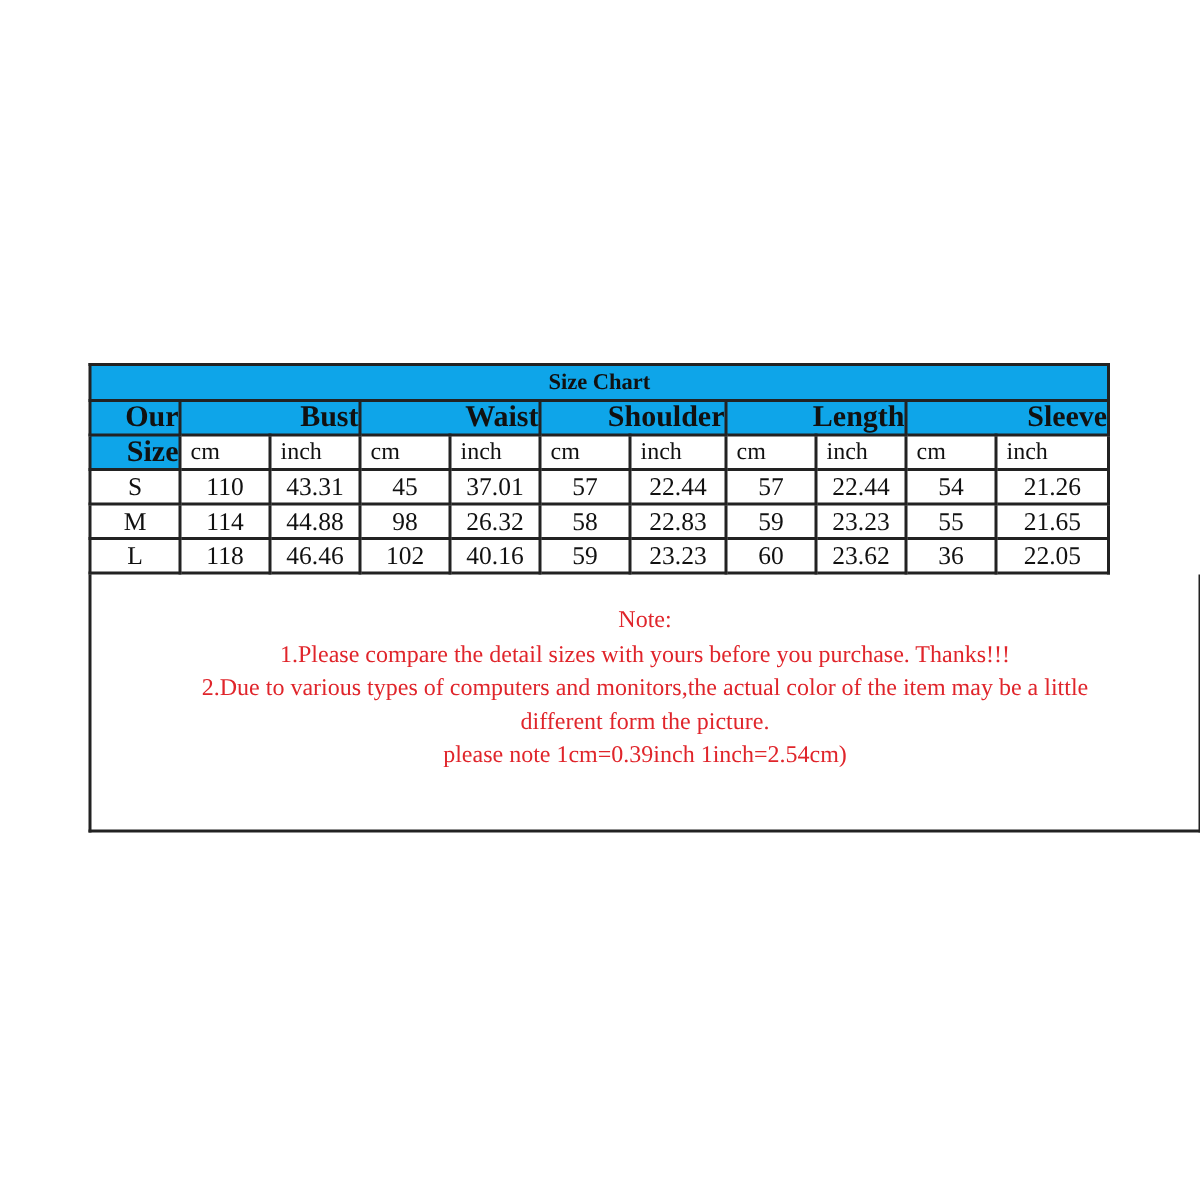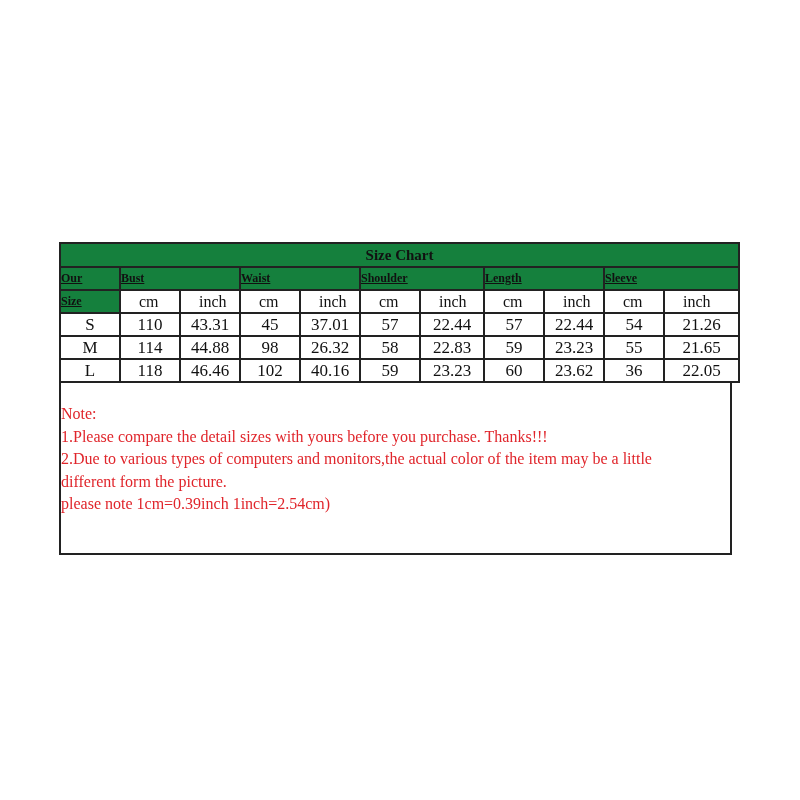--- a/index.html
+++ b/index.html
@@ -1,25 +1,25 @@
 <!DOCTYPE html>
 <html><head>
 <meta charset="utf-8">
 <style>
   html, body { margin:0; padding:0; background:#ffffff; }
   body { width:800px; height:800px; position:relative; font-family:"Liberation Serif","DejaVu Serif",serif; }
   .chart { position:absolute; left:59px; top:242px; width:679px; }
   table { border-collapse:collapse; width:679px; table-layout:fixed; }
   td { border:2px solid #222; padding:0; height:21px; font-size:16px; color:#111; line-height:19px; }
-  .gray { background:#15803d; }
+  .gray { background:#0ea5e9; }
   .title { text-align:center; font-weight:bold; font-size:15px; height:22px; }
-  .hdr { text-align:left; font-weight:bold; font-size:12px;text-decoration:underline; }
-  .unit { text-align:left; padding-left:18px; font-size:16px; }
+  .hdr { text-align:right; font-weight:bold; font-size:20px; }
+  .unit { text-align:left; padding-left:6px; font-size:16px; }
   .val { text-align:center; font-size:17px; }
-  .note-box { border:2px solid #222; border-top:none; height:172px; box-sizing:border-box; width:673px; text-align:left; color:#e0252b; font-size:16px; line-height:22.5px; padding-top:20px; }
+  .note-box { border:2px solid #222; border-top:none; height:172px; box-sizing:border-box; width:742px; text-align:center; color:#e0252b; font-size:16px; line-height:22.5px; padding-top:20px; }
   .note-box div { white-space:nowrap; }
 </style>
 </head>
 <body>
 
 <div class="chart">
   <table>
     <colgroup>
       <col style="width:60px">
         <col style="width:60px">

